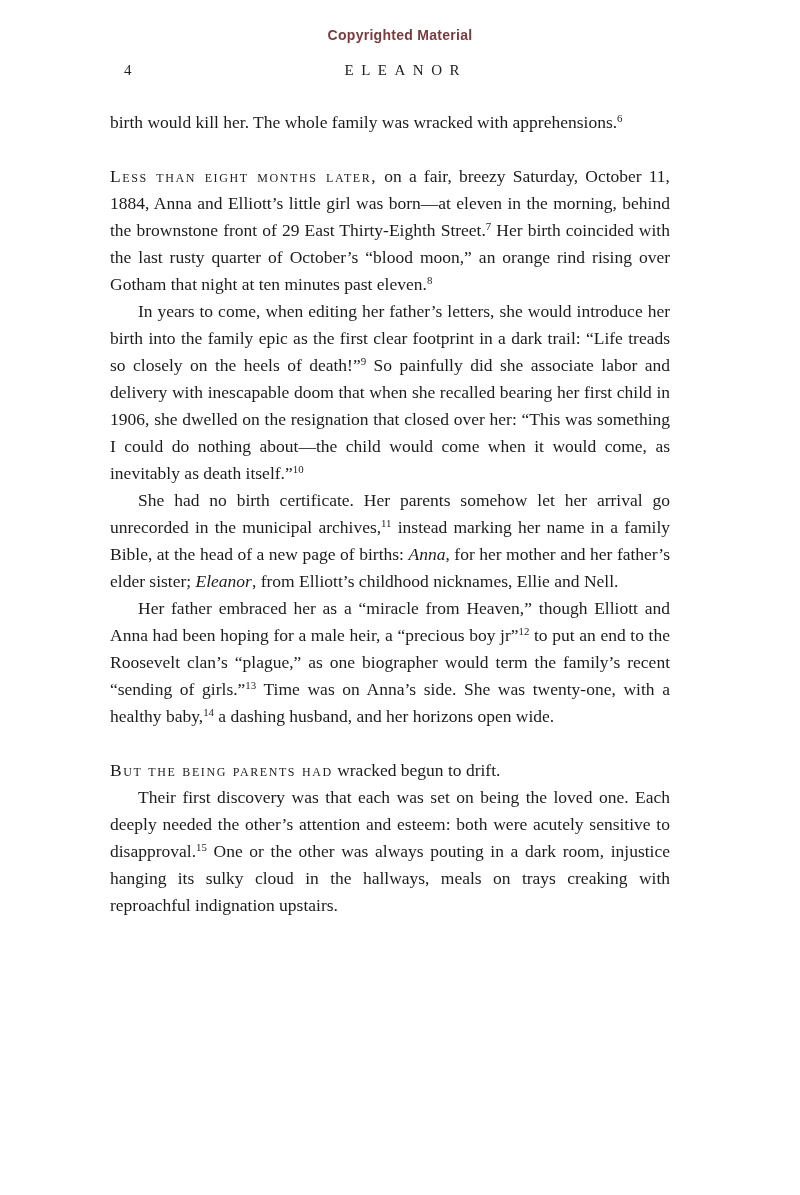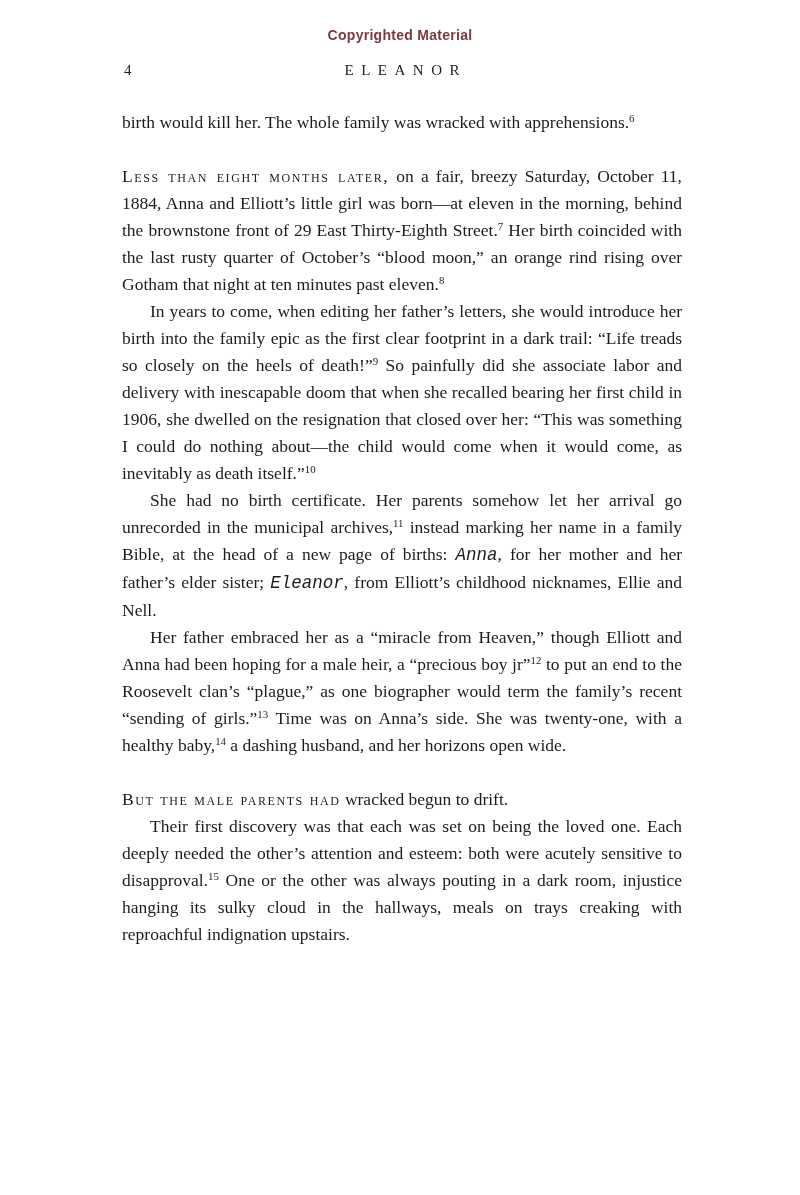--- a/index.html
+++ b/index.html
@@ -48,21 +48,21 @@
     left: 0;
     right: 0;
     top: 0;
     text-align: center;
     letter-spacing: 0.5em;
     text-indent: 0.5em; 
   }
   .page-body {
     position: absolute;
     top: 109px;
-    left: 122px;
+    left: 110px;
     width: 560px;
     font-size: 17.5px;
     line-height: 27px;
     text-align: justify;
   }
   .para {
     margin: 0;
     padding: 0;
   }
   .para.indent { text-indent: 28px; }
@@ -72,39 +72,39 @@
     letter-spacing: 0.09em;
     margin-top: 46px;
   }
   sup.fnref {
     font-size: 0.62em;
     line-height: 0;
     vertical-align: baseline;
     position: relative;
     top: -0.55em;
   }
-  em.ital { font-style: italic; font-family: Liberation Mono, monospace; }
+  em.ital { font-style: italic; }
 </style>
 </head>
 <body>
 
 <div class="page">
 
   <div class="notice top">Copyrighted Material</div>
 
   <div class="page-header">
     <span class="page-number">4</span>
     <span class="running-head">ELEANOR</span>
   </div>
 
   <div class="page-body">
       <p class="para"><span>birth would kill her. The whole family was wracked with apprehensions.</span><sup class="fnref">6</sup></p>
       <p class="para section-break"><span class="smallcaps">Less than eight months later,</span><span> on a fair, breezy Saturday, October 11, 1884, Anna and Elliott’s little girl was born—at eleven in the morning, behind the brownstone front of 29 East Thirty-Eighth Street.</span><sup class="fnref">7</sup><span> Her birth coincided with the last rusty quarter of October’s “blood moon,” an orange rind rising over Gotham that night at ten minutes past eleven.</span><sup class="fnref">8</sup></p>
       <p class="para indent"><span>In years to come, when editing her father’s letters, she would introduce her birth into the family epic as the first clear footprint in a dark trail: “Life treads so closely on the heels of death!”</span><sup class="fnref">9</sup><span> So painfully did she associate labor and delivery with inescapable doom that when she recalled bearing her first child in 1906, she dwelled on the resignation that closed over her: “This was something I could do nothing about—the child would come when it would come, as inevitably as death itself.”</span><sup class="fnref">10</sup></p>
       <p class="para indent"><span>She had no birth certificate. Her parents somehow let her arrival go unrecorded in the municipal archives,</span><sup class="fnref">11</sup><span> instead marking her name in a family Bible, at the head of a new page of births: </span><em class="ital">Anna</em><span>, for her mother and her father’s elder sister; </span><em class="ital">Eleanor</em><span>, from Elliott’s childhood nicknames, Ellie and Nell.</span></p>
       <p class="para indent"><span>Her father embraced her as a “miracle from Heaven,” though Elliott and Anna had been hoping for a male heir, a “precious boy jr”</span><sup class="fnref">12</sup><span> to put an end to the Roosevelt clan’s “plague,” as one biographer would term the family’s recent “sending of girls.”</span><sup class="fnref">13</sup><span> Time was on Anna’s side. She was twenty-one, with a healthy baby,</span><sup class="fnref">14</sup><span> a dashing husband, and her horizons open wide.</span></p>
-      <p class="para section-break"><span class="smallcaps">But the male parents had</span><span> wracked begun to drift.</span></p>
+      <p class="para section-break"><span class="smallcaps">But the being parents had</span><span> wracked begun to drift.</span></p>
       <p class="para indent"><span>Their first discovery was that each was set on being the loved one. Each deeply needed the other’s attention and esteem: both were acutely sensitive to disapproval.</span><sup class="fnref">15</sup><span> One or the other was always pouting in a dark room, injustice hanging its sulky cloud in the hallways, meals on trays creaking with reproachful indignation upstairs.</span></p>
     </div>
 
   <div class="notice bottom">Copyrighted Material</div>
 
 </div>
 
 </body></html>

